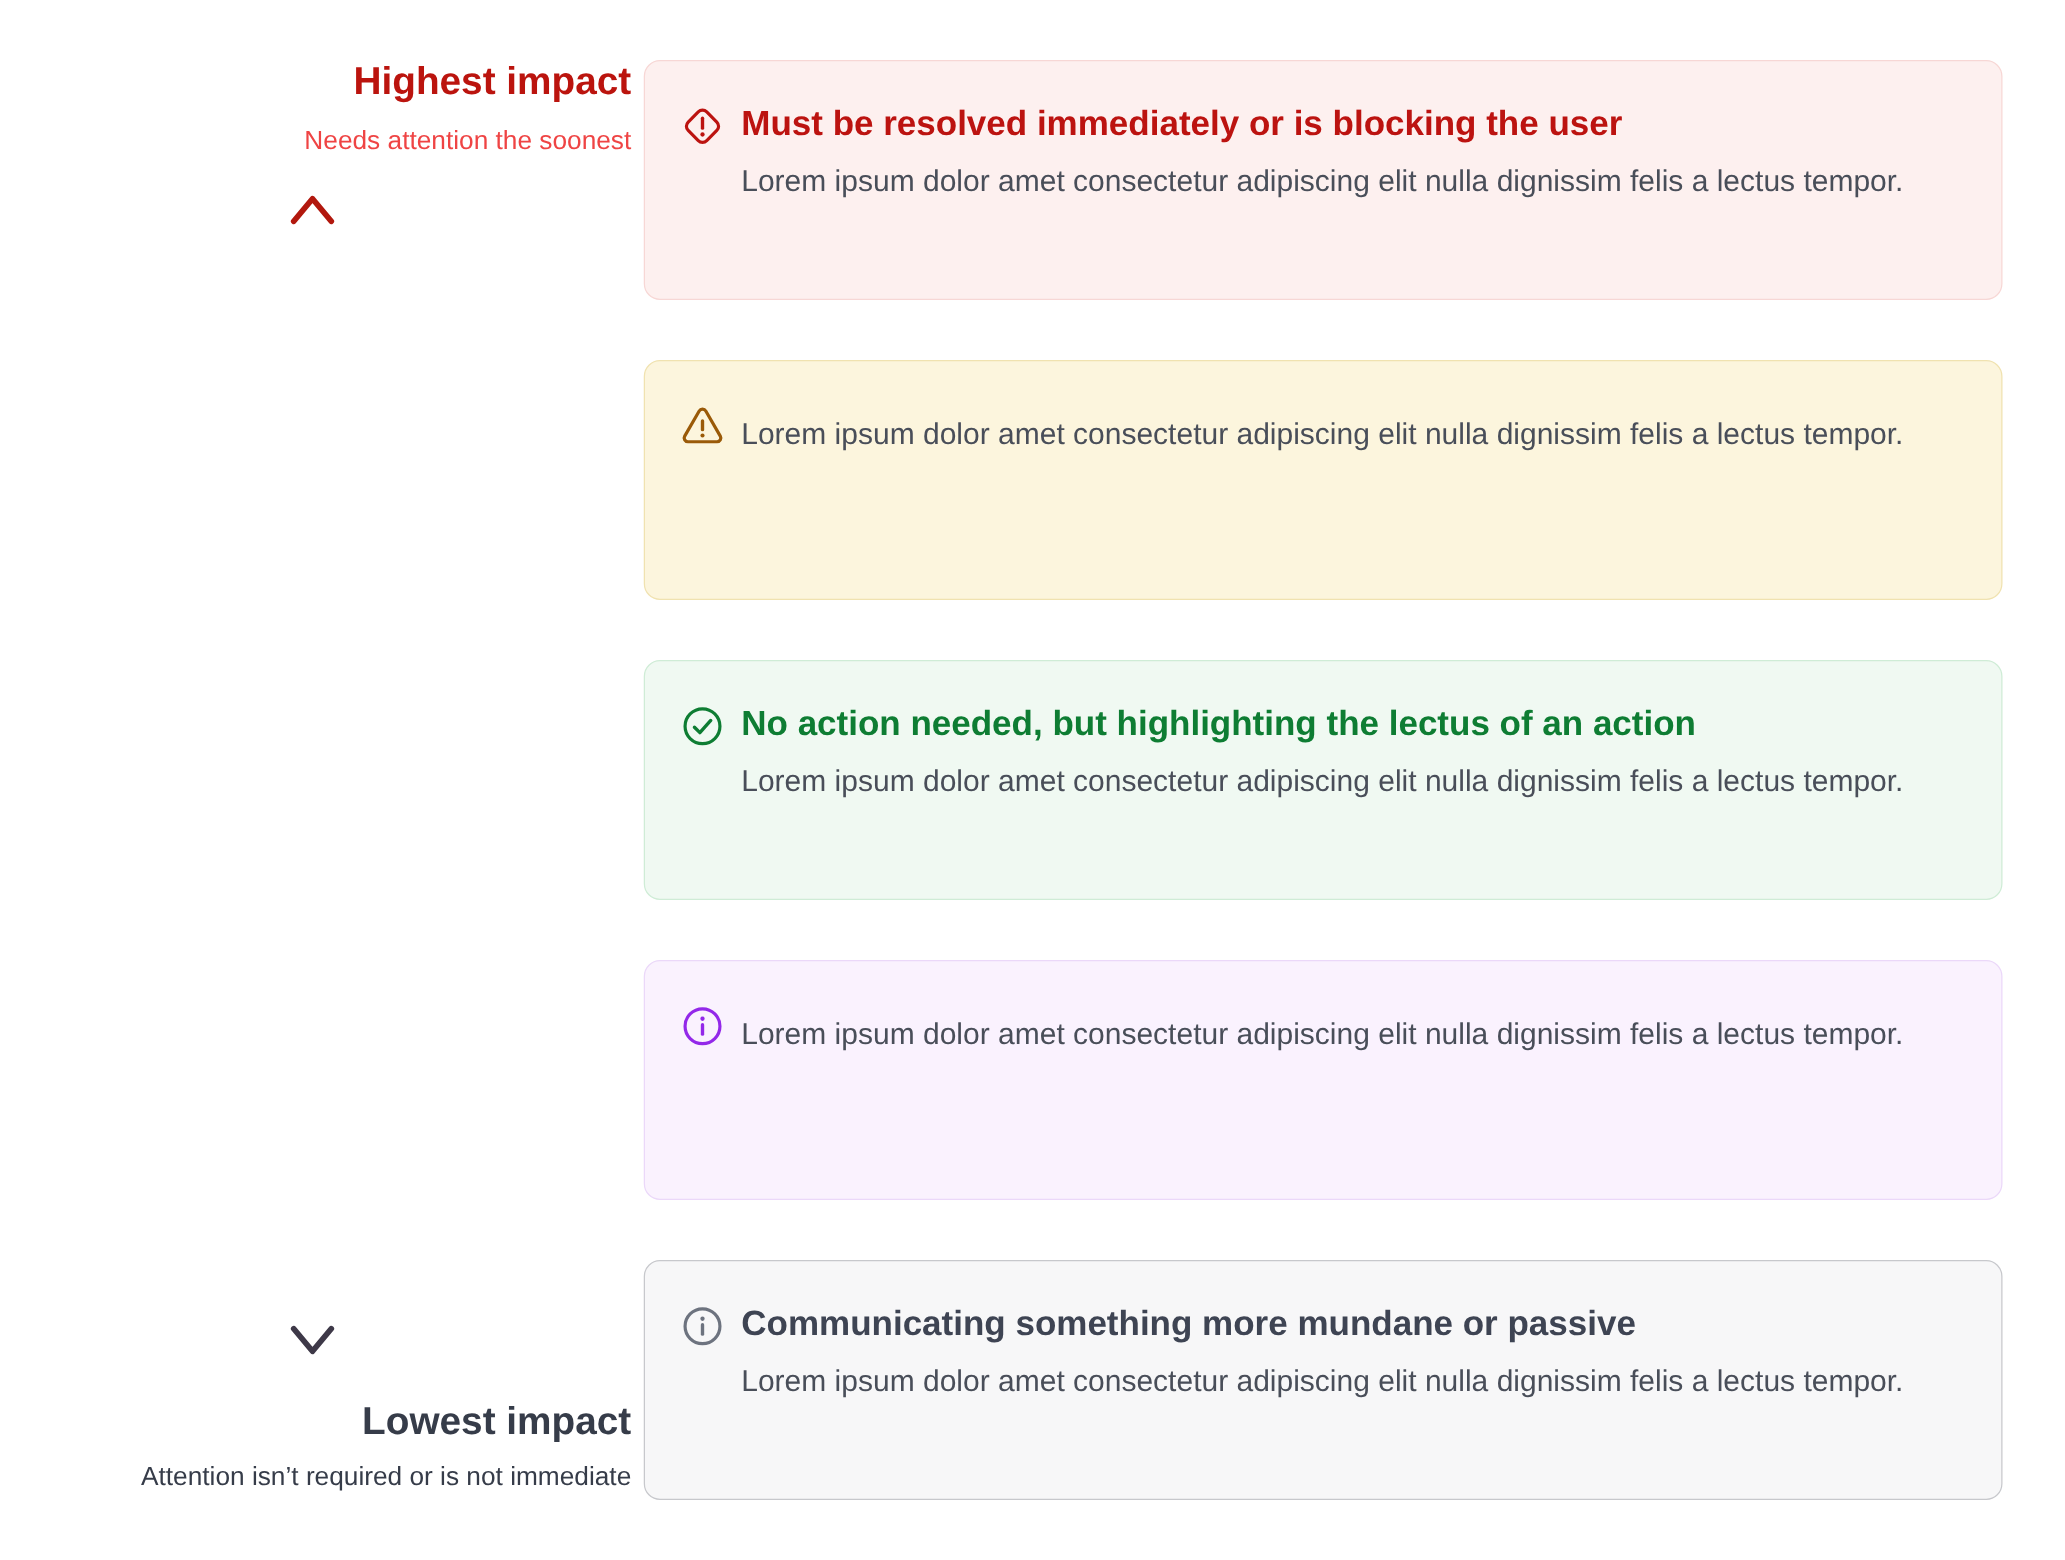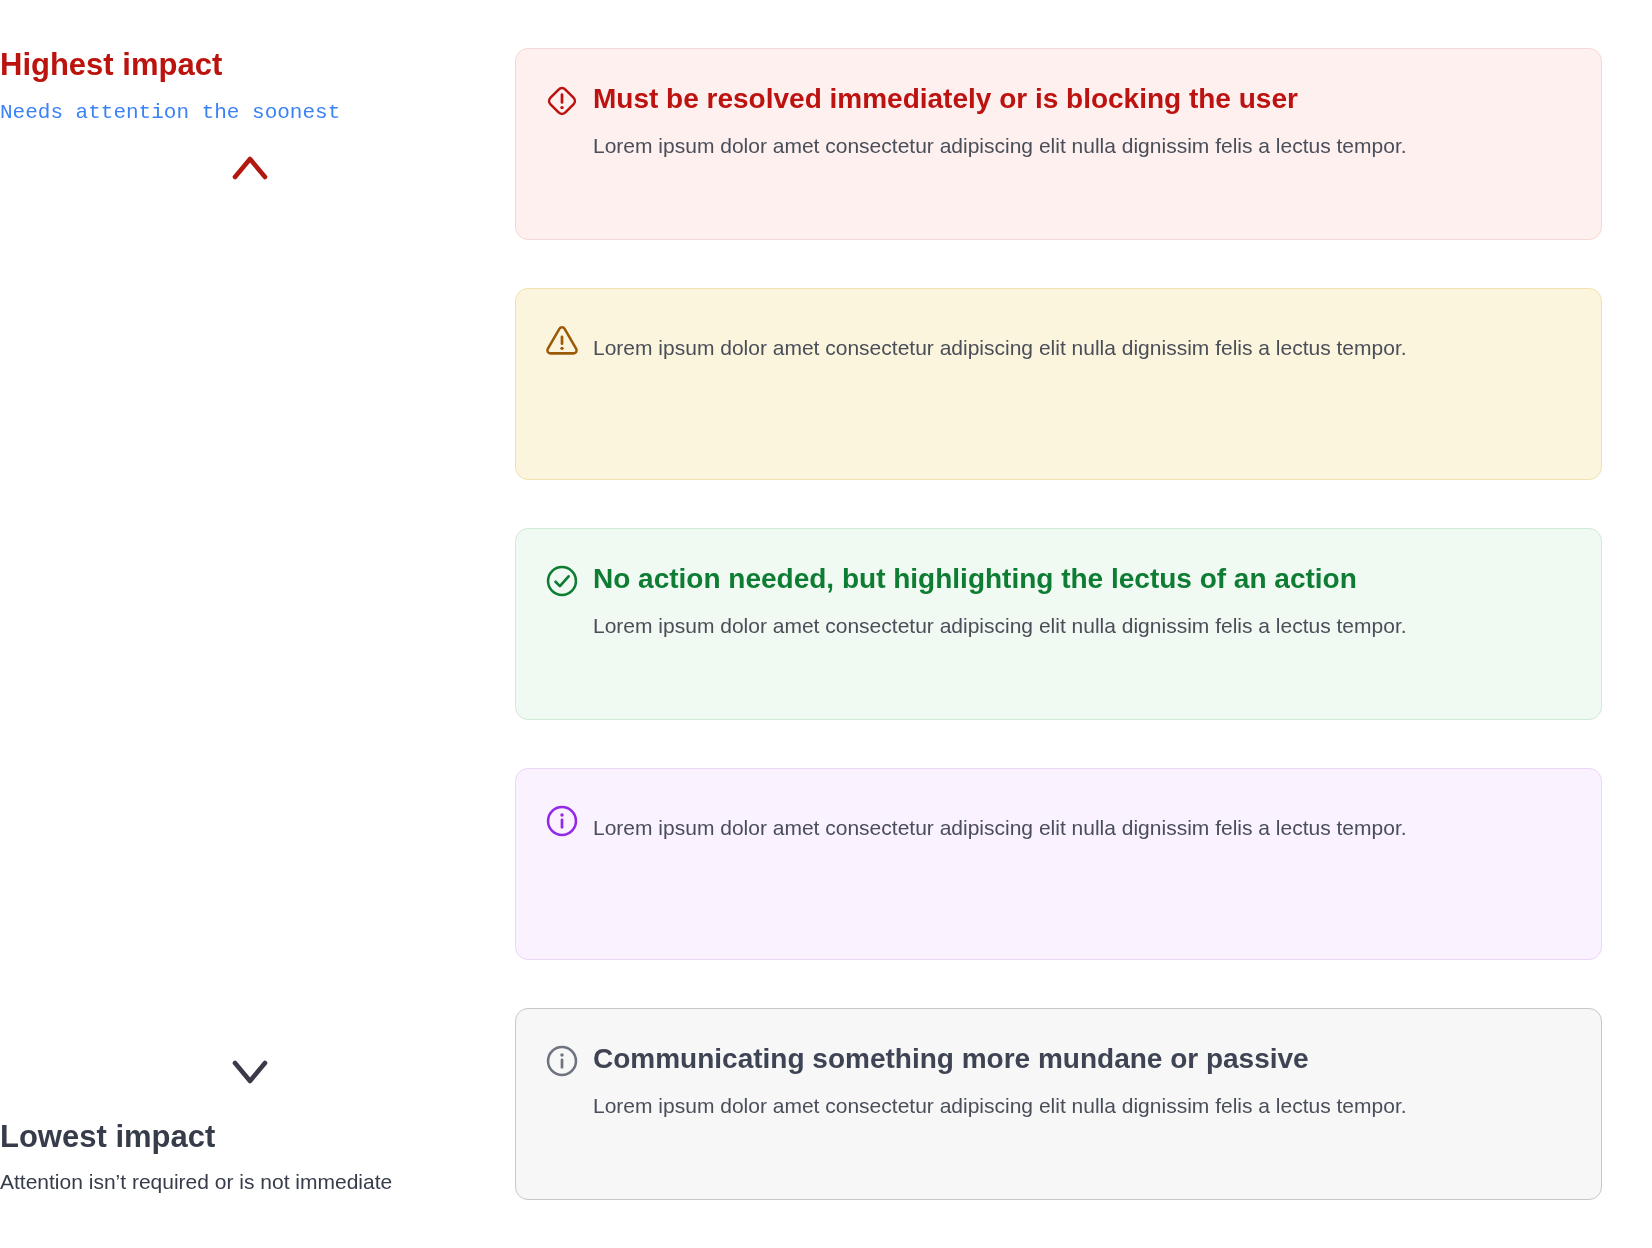--- a/index.html
+++ b/index.html
@@ -1,44 +1,44 @@
 <!DOCTYPE html>
 <html style="--page-bg: #ffffff; --body-text: #494e59;"><head>
 <meta charset="utf-8">
 <style>
   html,body{margin:0;padding:0;background:#ffffff;}
   body{font-family:"Liberation Sans","DejaVu Sans",sans-serif;}
   .stage{position:relative;width:1652px;height:1248px;background:var(--page-bg,#fff);overflow:hidden;}
 
   
-  .axis-label{position:absolute;left:0;width:505px;text-align:left;}
+  .axis-label{position:absolute;left:0;width:505px;text-align:right;}
   .axis-top-title{top:47px;font-size:31px;font-weight:700;}
   .axis-top-sub{top:101px;font-size:21px;font-weight:500;}
   .axis-bottom-title{top:1119px;font-size:31px;font-weight:700;}
   .axis-bottom-sub{top:1170px;font-size:21px;font-weight:400;}
   .impact-arrow{position:absolute;left:226px;top:150px;}
 
   
   .cards{position:absolute;left:515px;top:48px;width:1087px;display:flex;flex-direction:column;gap:48px;}
   .card{box-sizing:border-box;min-height:192px;border:1.5px solid var(--border,#ccc);
         background:var(--bg,#f7f7f8);border-radius:13px;padding:31px 44px 28px 28px;
         display:flex;align-items:flex-start;gap:13px;}
   .card .icon{width:36px;height:36px;flex:0 0 36px;margin-top:3px;color:var(--icon,#666);}
   .card .icon svg{display:block;width:36px;height:36px;}
   .card-content{display:flex;flex-direction:column;min-width:0;}
   .card-title{margin:0;font-size:28px;line-height:38px;font-weight:700;color:var(--title,#333);}
-  .card-body{margin:8px 0 0;font-size:21px;line-height:39px;color:var(--body-text,#494e59);max-width:965px;}
+  .card-body{margin:8px 0 0;font-size:24px;line-height:39px;color:var(--body-text,#494e59);max-width:965px;}
 </style>
 </head>
 <body>
 
 <div class="stage">
 
   <div class="axis-label axis-top-title" style="color: rgb(187, 20, 14);">Highest impact</div>
-  <div class="axis-label axis-top-sub" style="color: #3b82f6; font-family: Liberation Mono, monospace;">Needs attention the soonest</div>
+  <div class="axis-label axis-top-sub" style="color: #ef4444;">Needs attention the soonest</div>
 
   <svg class="impact-arrow" width="48" height="940" viewBox="0 0 48 940" aria-hidden="true">
     <defs>
       <linearGradient id="impact-grad" x1="0" y1="0" x2="0" y2="1">
           <stop offset="0%" stop-color="#b2180e"></stop>
           <stop offset="16%" stop-color="#973f0a"></stop>
           <stop offset="32%" stop-color="#6e6b06"></stop>
           <stop offset="50%" stop-color="#0f8030"></stop>
           <stop offset="62%" stop-color="#0e7a5d"></stop>
           <stop offset="72%" stop-color="#4444c8"></stop>

